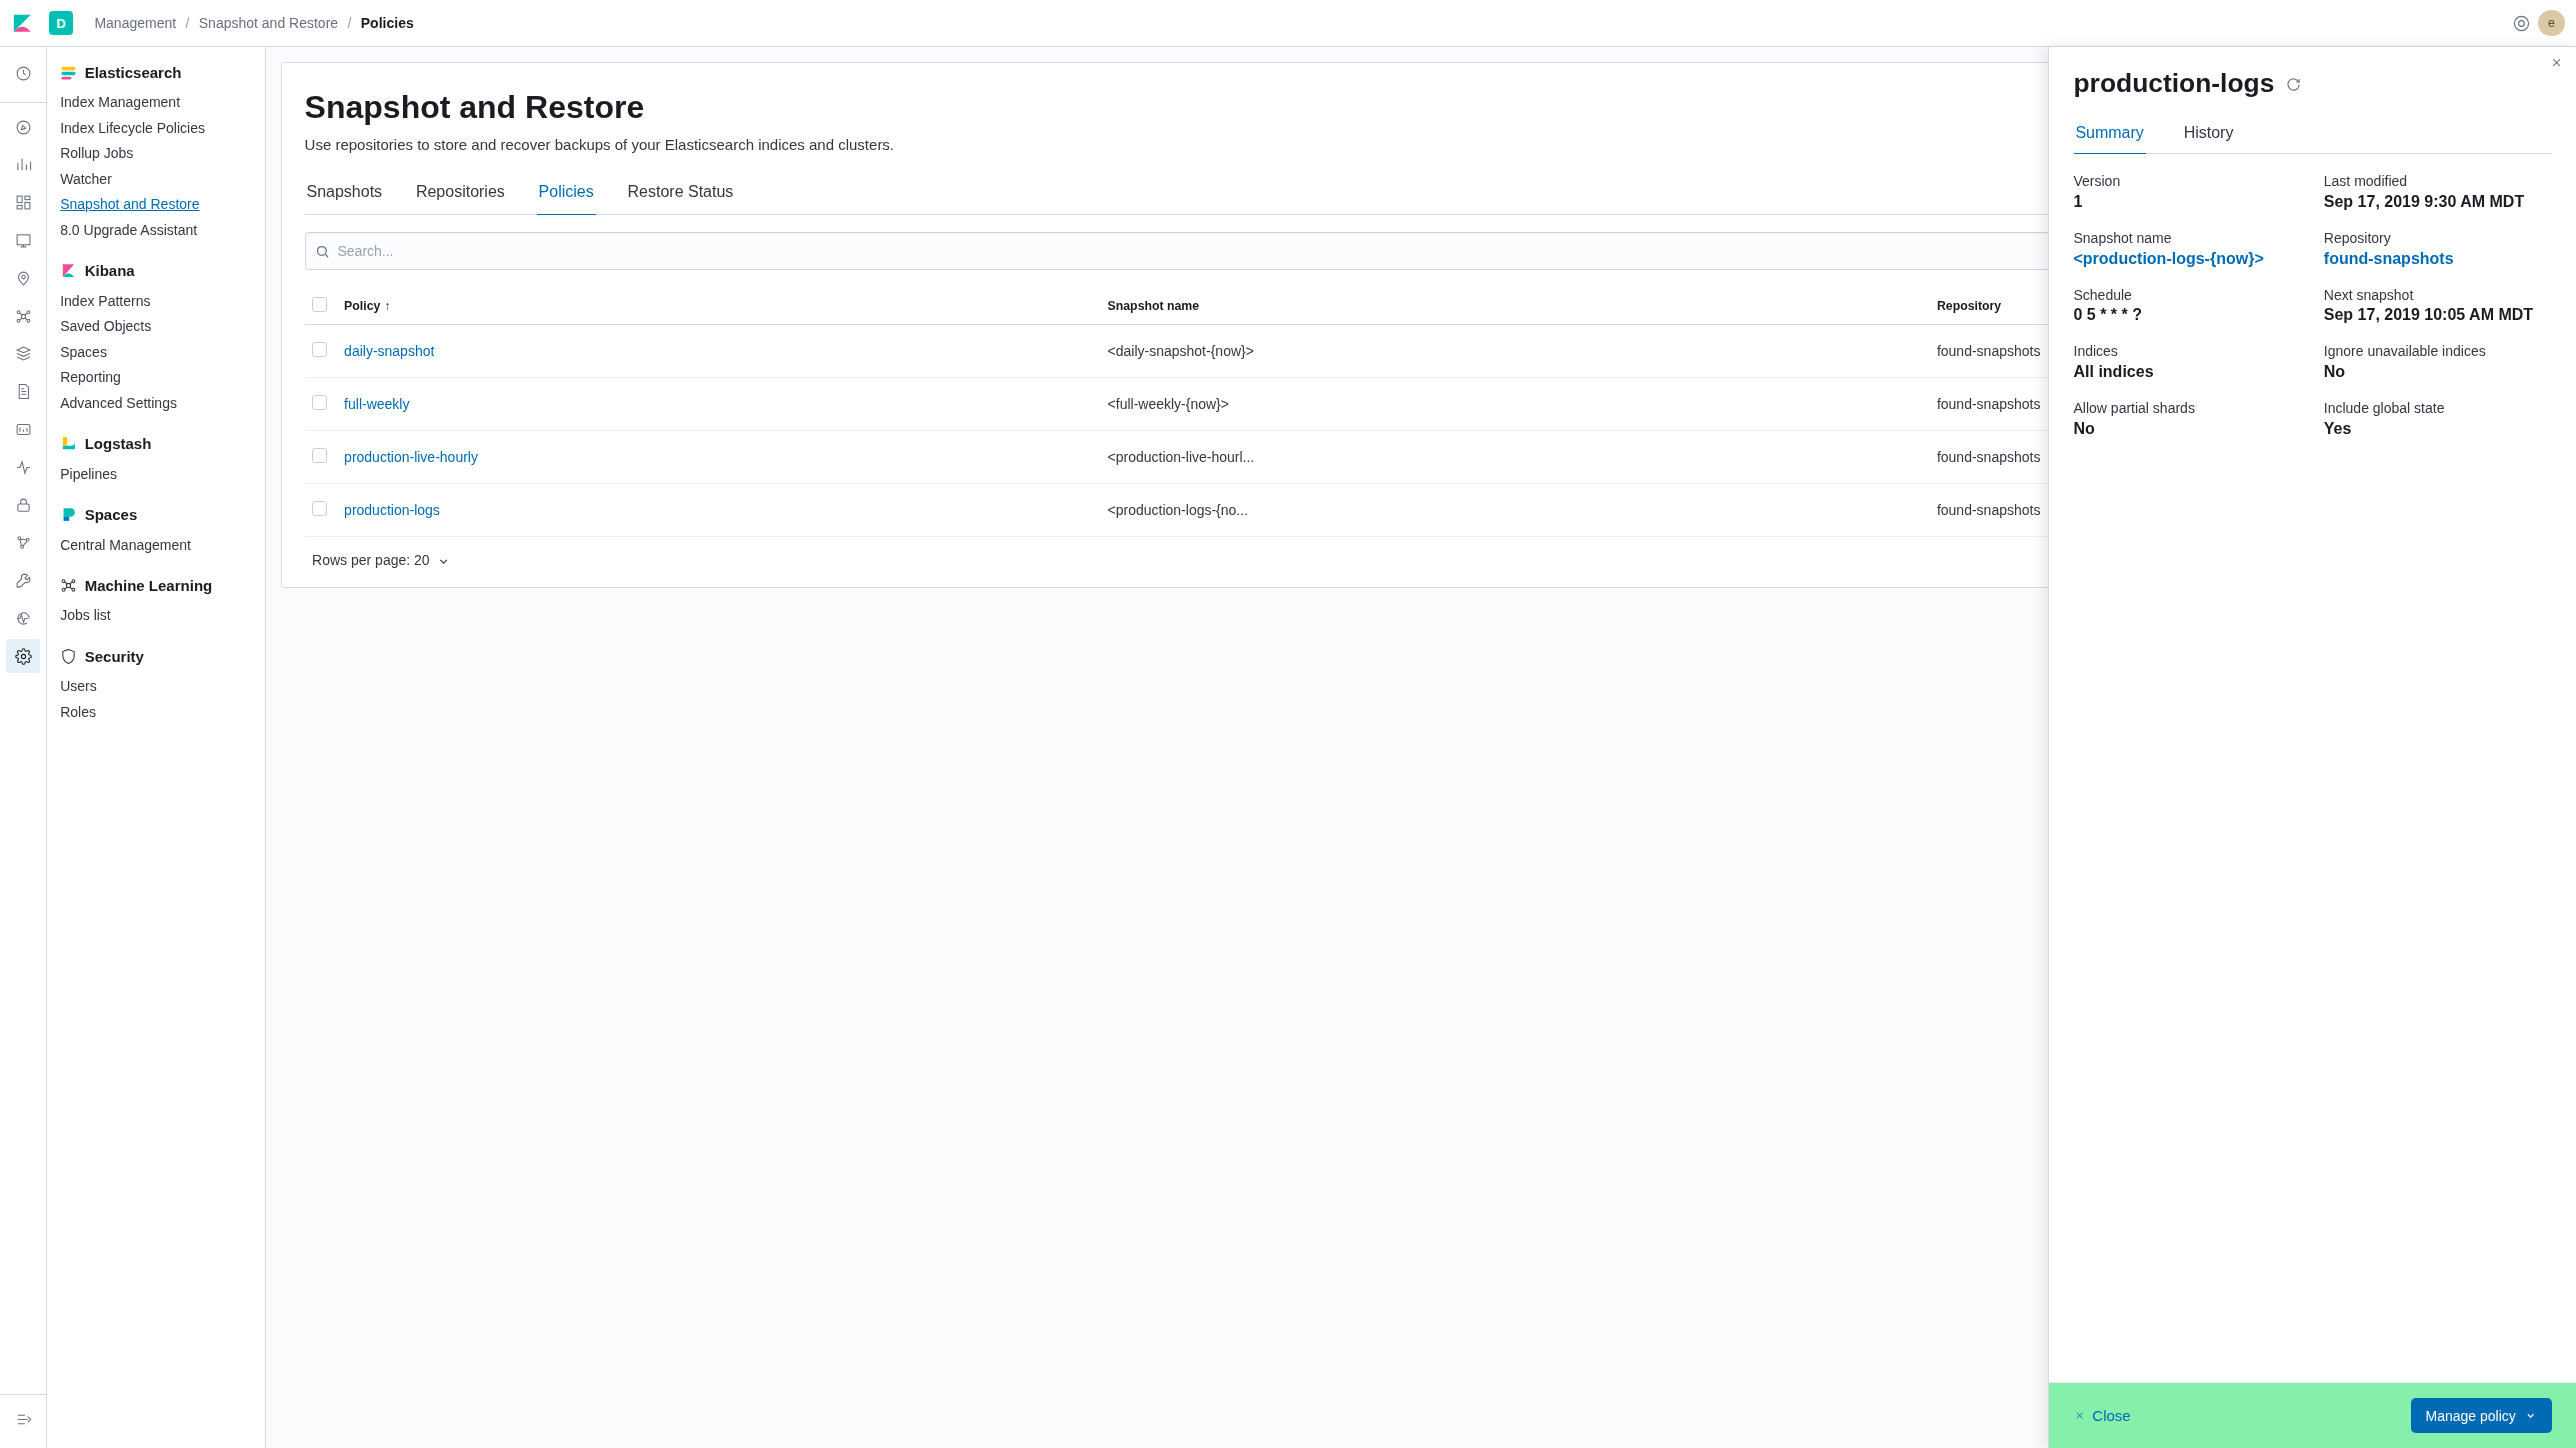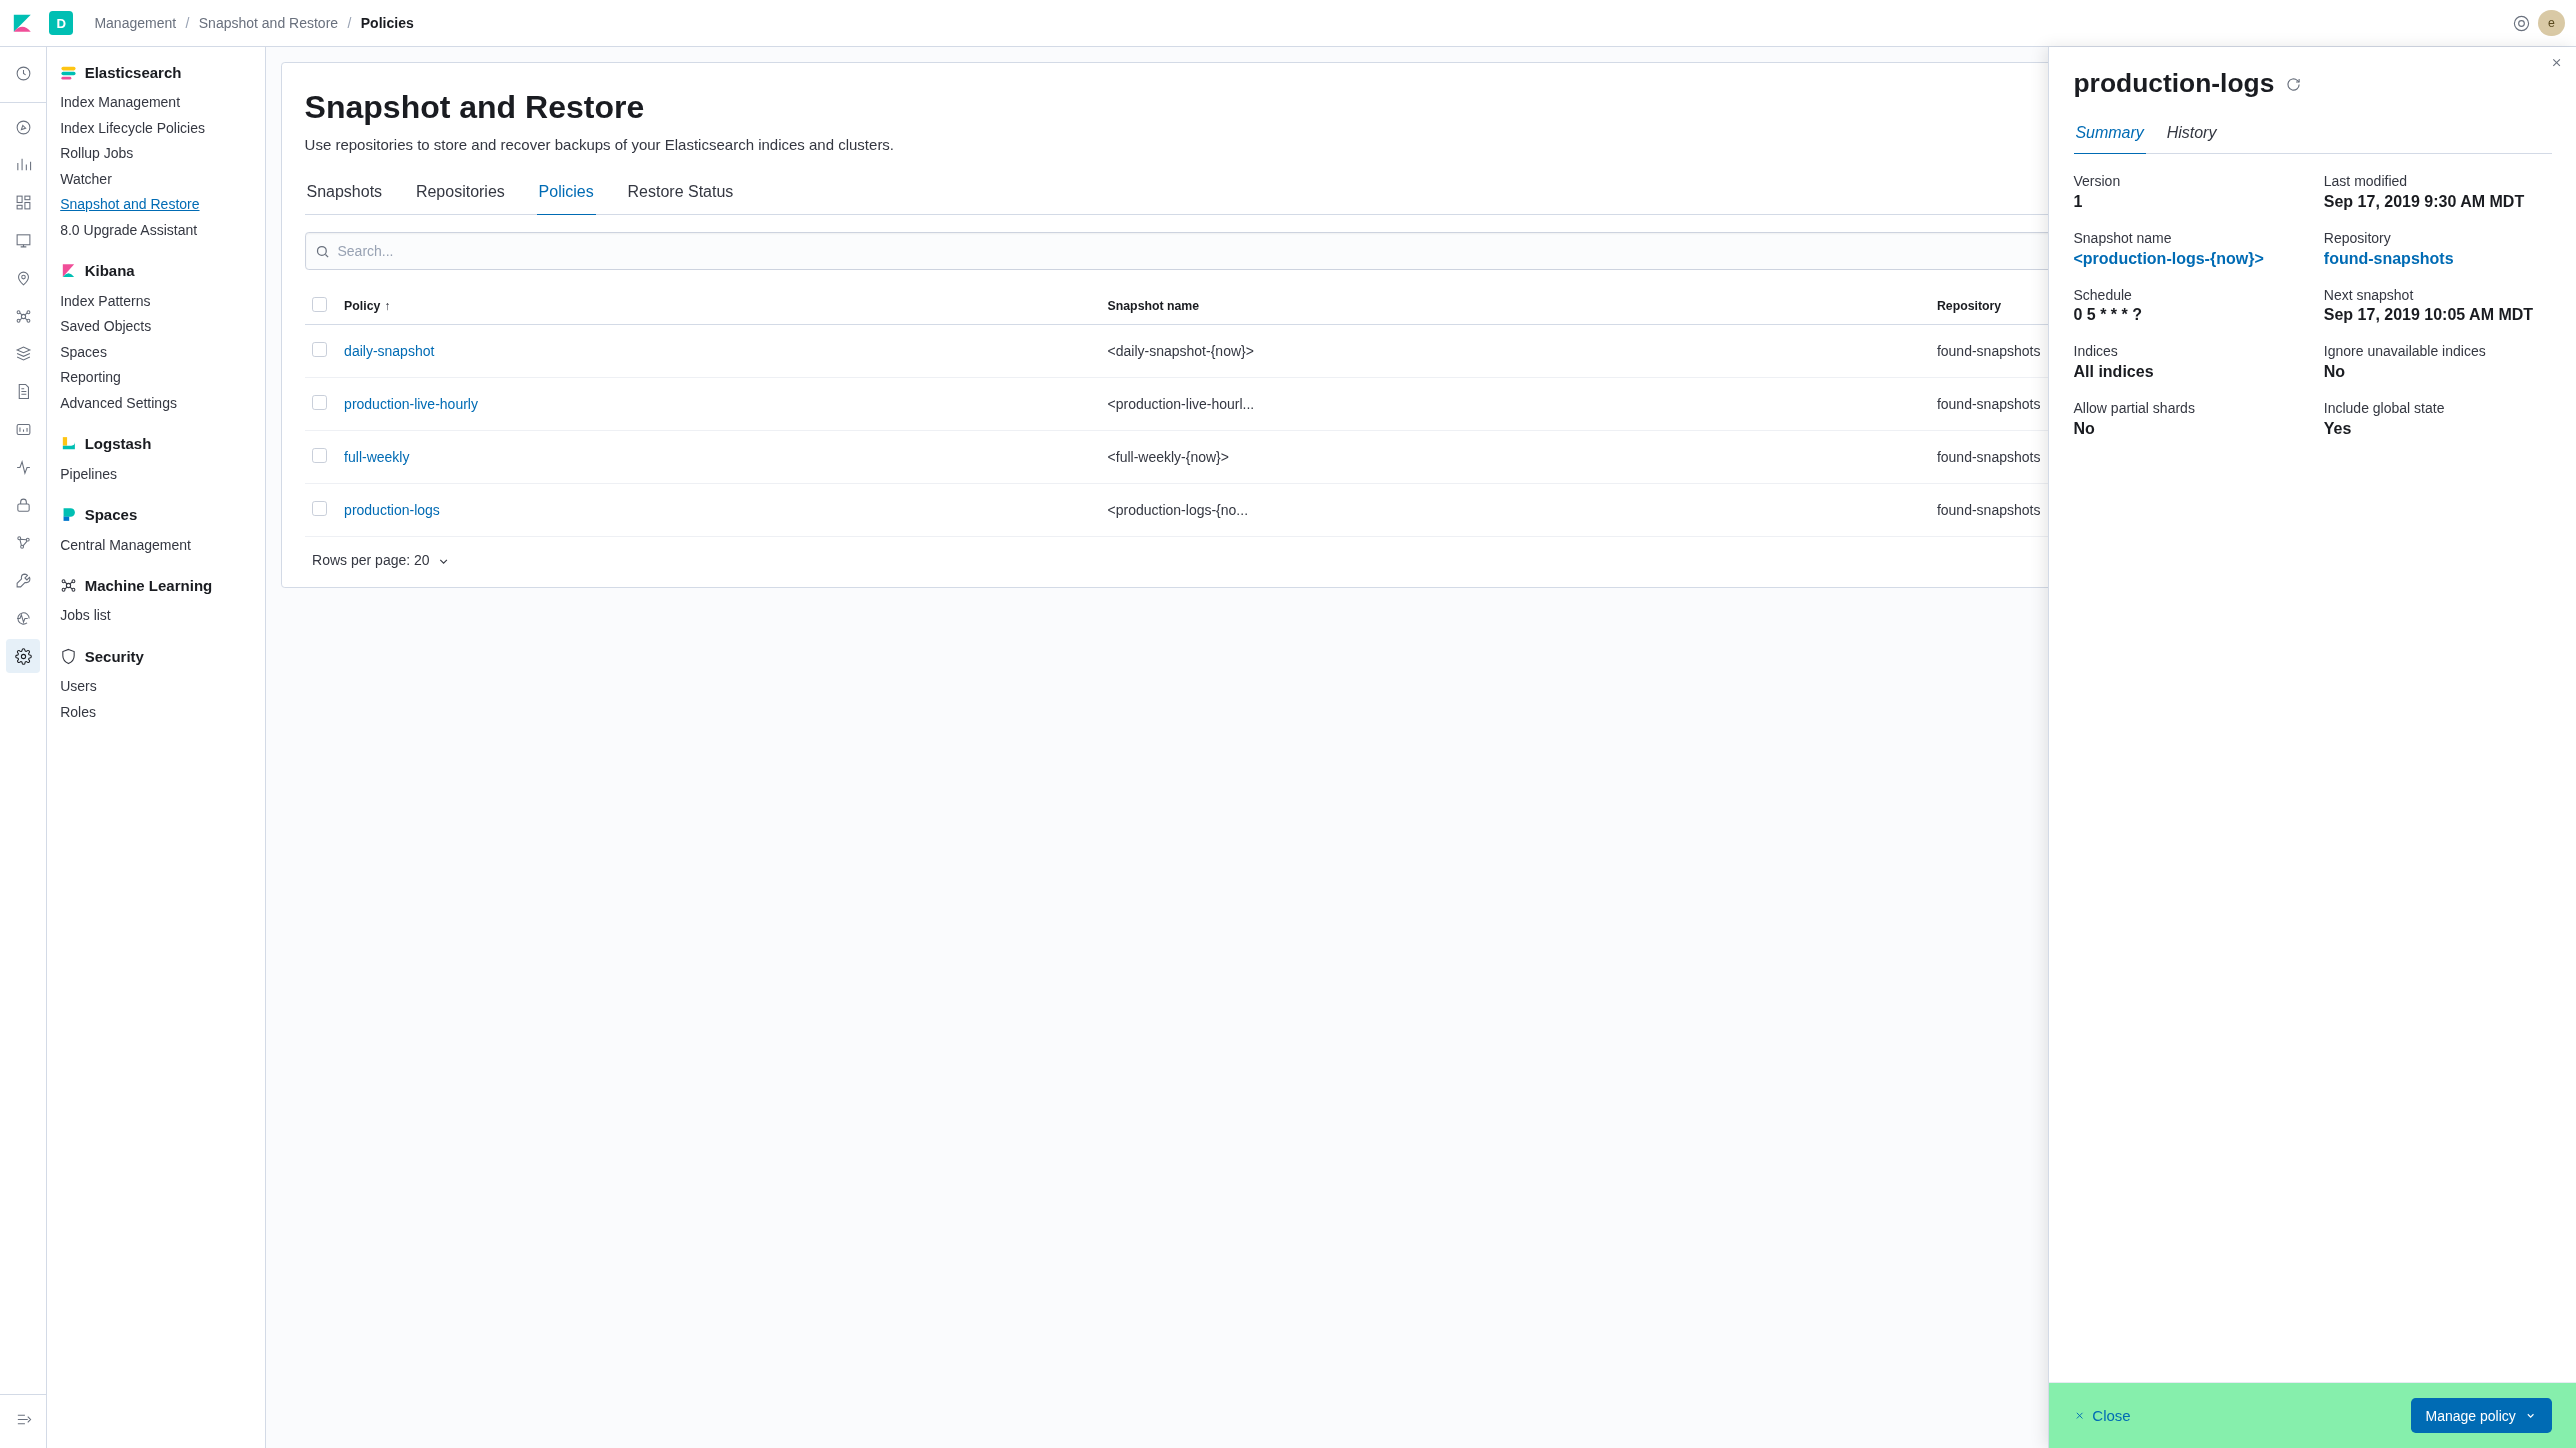--- a/index.html
+++ b/index.html
@@ -188,24 +188,23 @@
 .flyout-close {
   position: absolute; top: 9.4px; right: 13.2px;
   cursor: pointer; color: #69707d;
 }
 .flyout-title {
   font-size: 26.4px; font-weight: 700; color: #1a1c21;
   display: flex; align-items: center; gap: 11.3px;
 }
 .flyout-title .refresh { color: #69707d; cursor: pointer;}
 .flyout-tabs {
-  display: flex; gap: 19px;
+  display: flex; gap: 36px;
   margin-top: 17px;
   border-bottom: 0.9px solid #d3dae6;
-  font-style: italic;
 }
 .flyout-tab {
   padding: 7.5px 1.9px 11.3px 1.9px;
   font-size: 16px; cursor: pointer;
   color: #343741;
   border-bottom: 1.9px solid transparent;
   margin-bottom: -0.9px;
 }
 .flyout-tab.active { color: #006bb4; border-bottom-color: #006bb4; font-weight: 500;}
 .flyout-body {
@@ -501,28 +500,28 @@
       </thead>
       <tbody>
         <tr>
           <td><span class="checkbox"></span></td>
           <td><a class="policy-link">daily-snapshot</a></td>
           <td><span class="truncate">&lt;daily-snapshot-{now}&gt;</span></td>
           <td>found-snapshots</td>
         </tr>
         <tr>
           <td><span class="checkbox"></span></td>
-          <td><a class="policy-link">production-live-hourly</a></td>
-          <td><span class="truncate">&lt;production-live-hourl...</span></td>
+          <td><a class="policy-link">full-weekly</a></td>
+          <td><span class="truncate">&lt;full-weekly-{now}&gt;</span></td>
           <td>found-snapshots</td>
         </tr>
         <tr>
           <td><span class="checkbox"></span></td>
-          <td><a class="policy-link">full-weekly</a></td>
-          <td><span class="truncate">&lt;full-weekly-{now}&gt;</span></td>
+          <td><a class="policy-link">production-live-hourly</a></td>
+          <td><span class="truncate">&lt;production-live-hourl...</span></td>
           <td>found-snapshots</td>
         </tr>
         <tr>
           <td><span class="checkbox"></span></td>
           <td><a class="policy-link">production-logs</a></td>
           <td><span class="truncate">&lt;production-logs-{no...</span></td>
           <td>found-snapshots</td>
         </tr>
       </tbody>
     </table>

